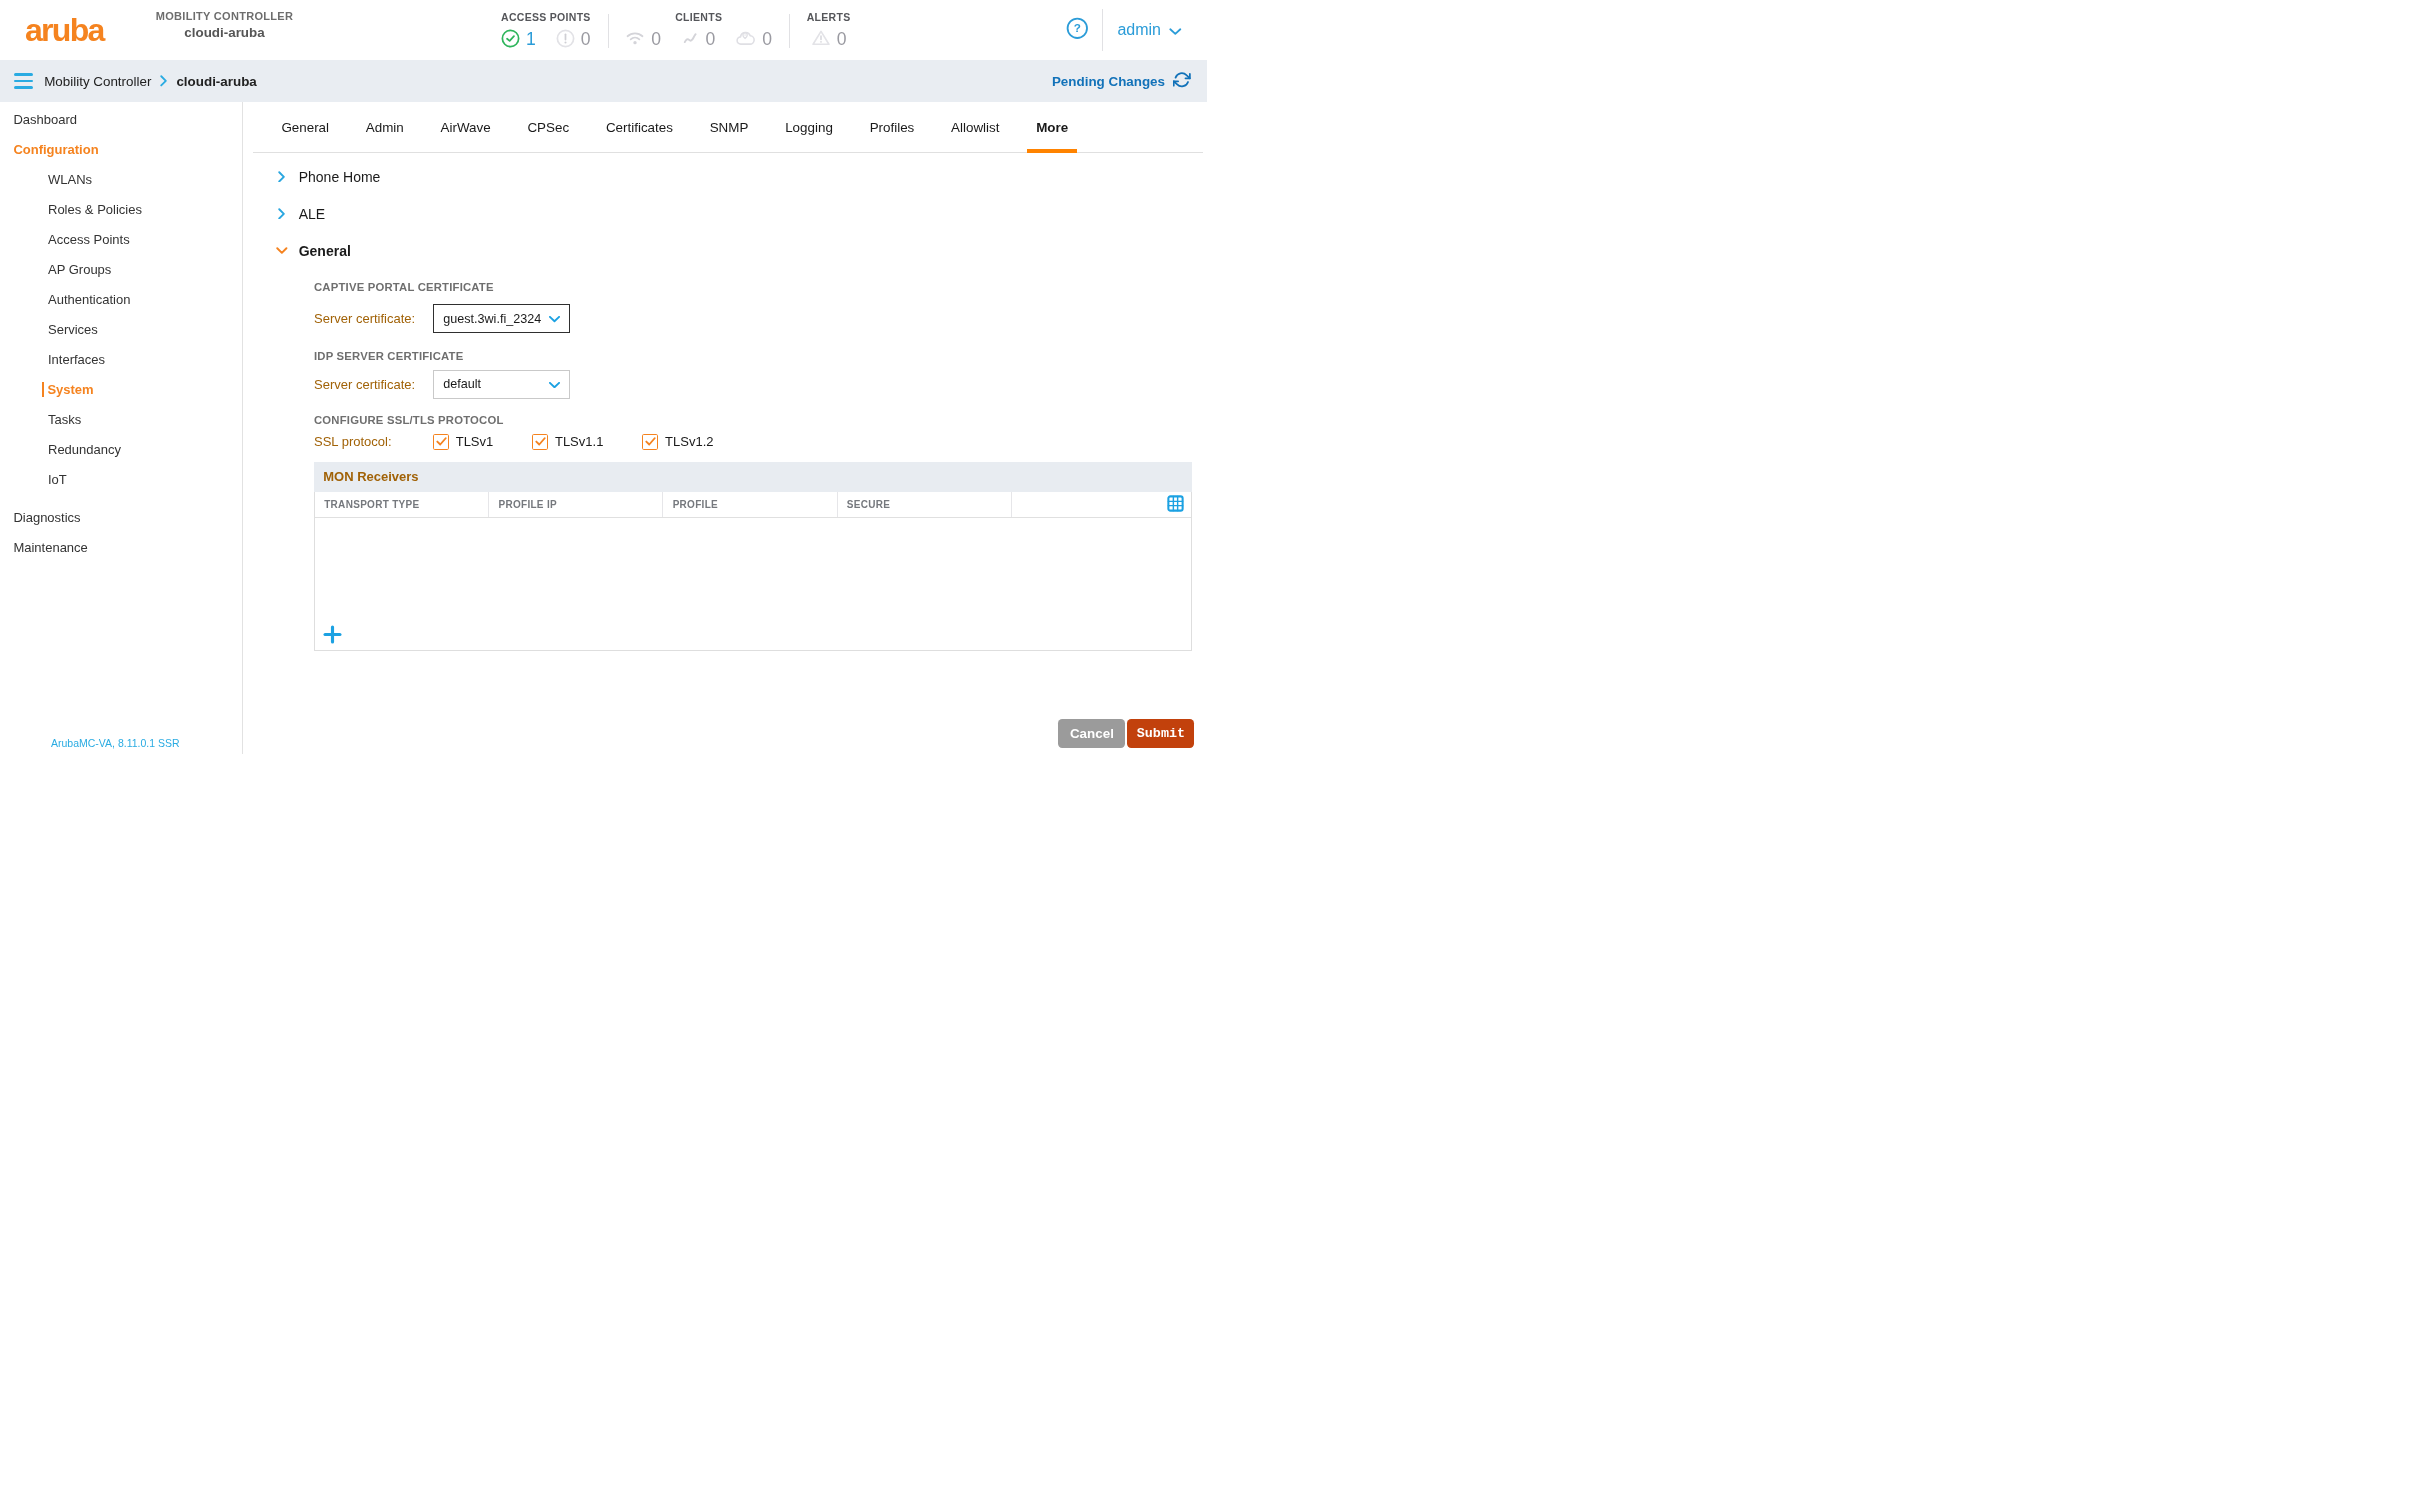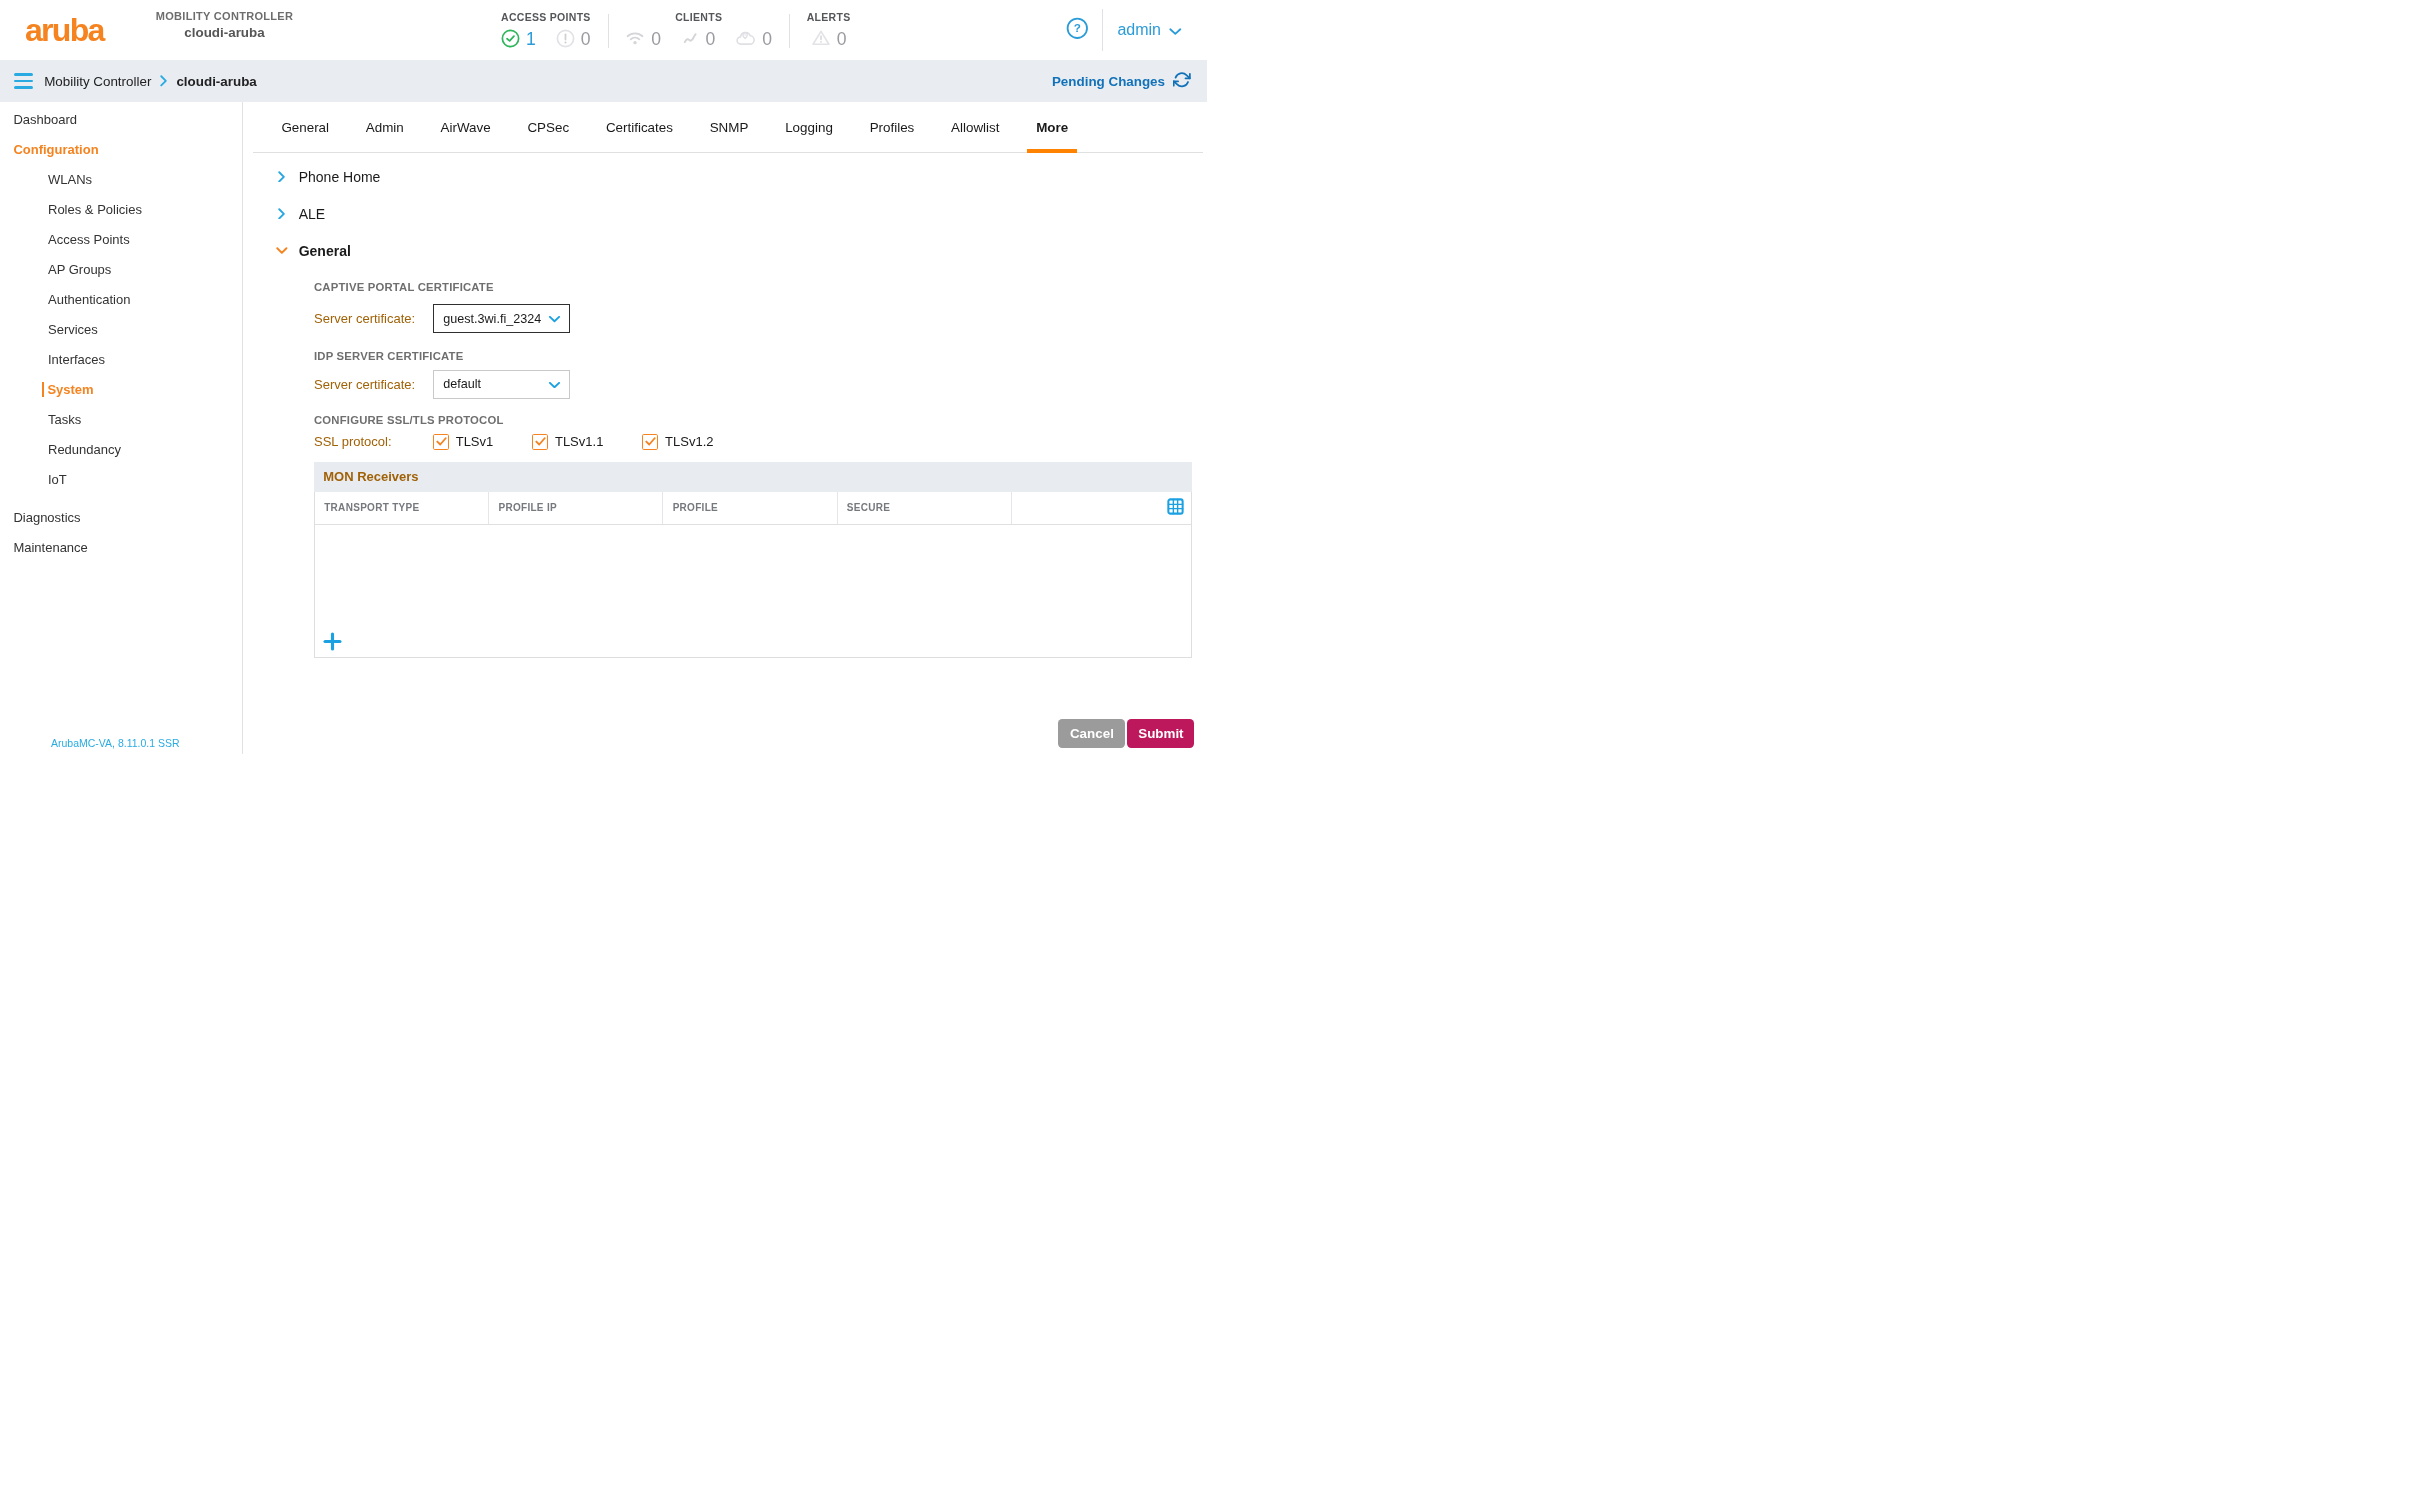--- a/index.html
+++ b/index.html
@@ -84,33 +84,33 @@
   .cb-item { display: flex; align-items: center; cursor: pointer; }
   .checkbox { width: 16px; height: 16px; border: 1.3px solid #f5831f; border-radius: 1.7px; background: #fff;
               display: flex; align-items: center; justify-content: center; }
   .cb-label { font-size: 13px; margin-left: 6.7px; }
 
   
   .mon { margin-left: 71px; margin-top: 11px; width: 878px; }
   .mon-title { height: 30px; background: #e8ecf1; display: flex; align-items: center; padding-left: 9.2px;
                font-size: 13px; font-weight: bold; color: #a16207; }
   .mon-table { border: 0.8px solid #dedede; border-top: none; }
-  .mon-header { display: flex; height: 33px; border-bottom: 0.8px solid #e0e0e0; }
+  .mon-header { display: flex; height: 26px; border-bottom: 0.8px solid #e0e0e0; }
   .mon-col { flex: 1; display: flex; align-items: center; padding-left: 9.2px; font-size: 10px; font-weight: bold;
              color: #75787d; letter-spacing: 0.3px; border-right: 0.8px solid #e6e6e9; cursor: pointer; }
   .mon-col.icon-col { justify-content: flex-end; padding-right: 5.9px; border-right: none; cursor: default; }
   .mon-body { height: 132px; background: #fff; position: relative; }
   .add-btn { position: absolute; left: 6.7px; bottom: 4.2px; width: 22px; height: 22px; cursor: pointer; display: flex; }
 
   
   .actions { position: absolute; right: 12.6px; bottom: 5.9px; display: flex; gap: 2px; }
   .btn { height: 29px; width: 67px; border: none; border-radius: 4.2px; color: #fff; font-weight: bold;
          font-size: 13.4px; font-family: "Liberation Sans", sans-serif; cursor: pointer; }
   .btn-cancel { background: #9b9b9b; }
-  .btn-submit { background: #be185d; cursor: default; }
+  .btn-submit { background: #c2410c; cursor: default; font-family: Liberation Mono, monospace; }
 </style>
 </head>
 <body>
 
 <div class="topbar">
   <div class="logo">aruba</div>
 
   <div class="controller">
     <div class="controller-label">MOBILITY CONTROLLER</div>
     <div class="controller-name">cloudi-aruba</div>

